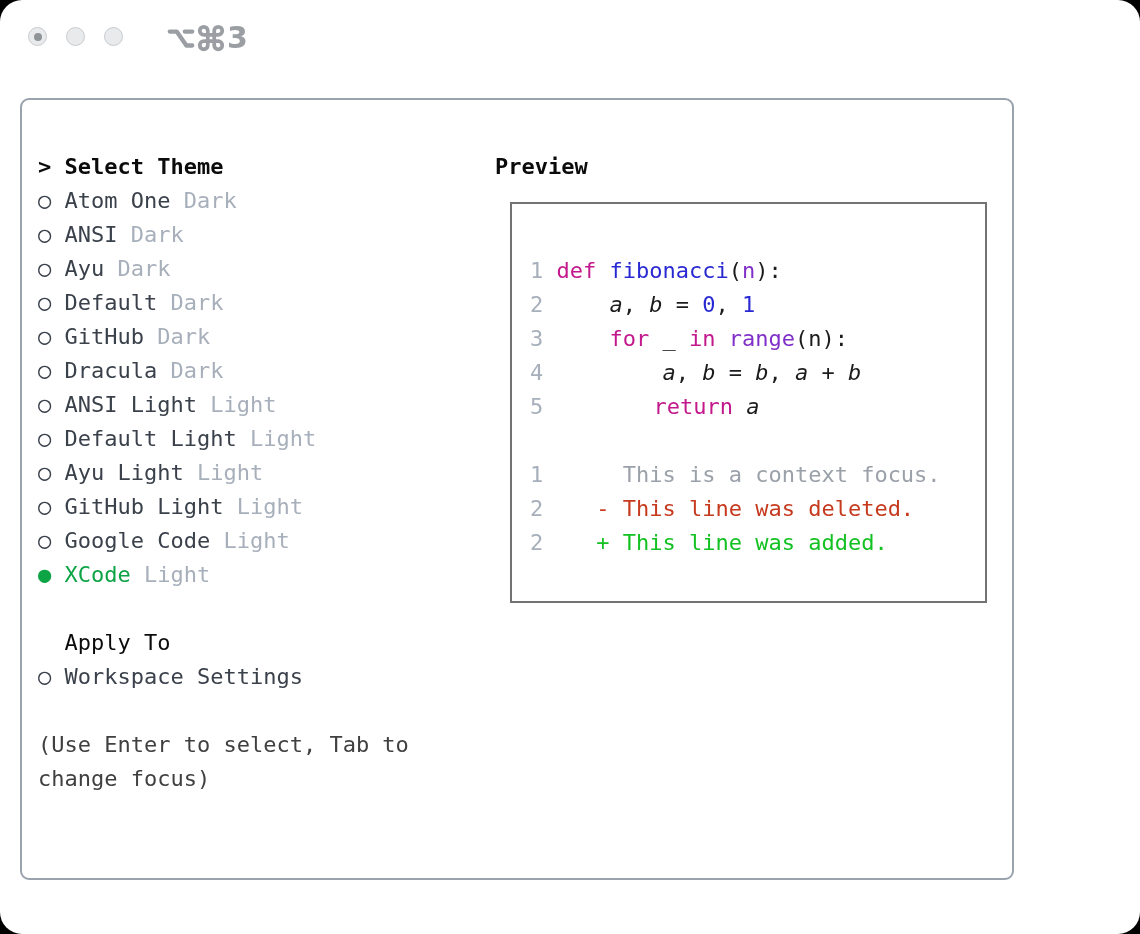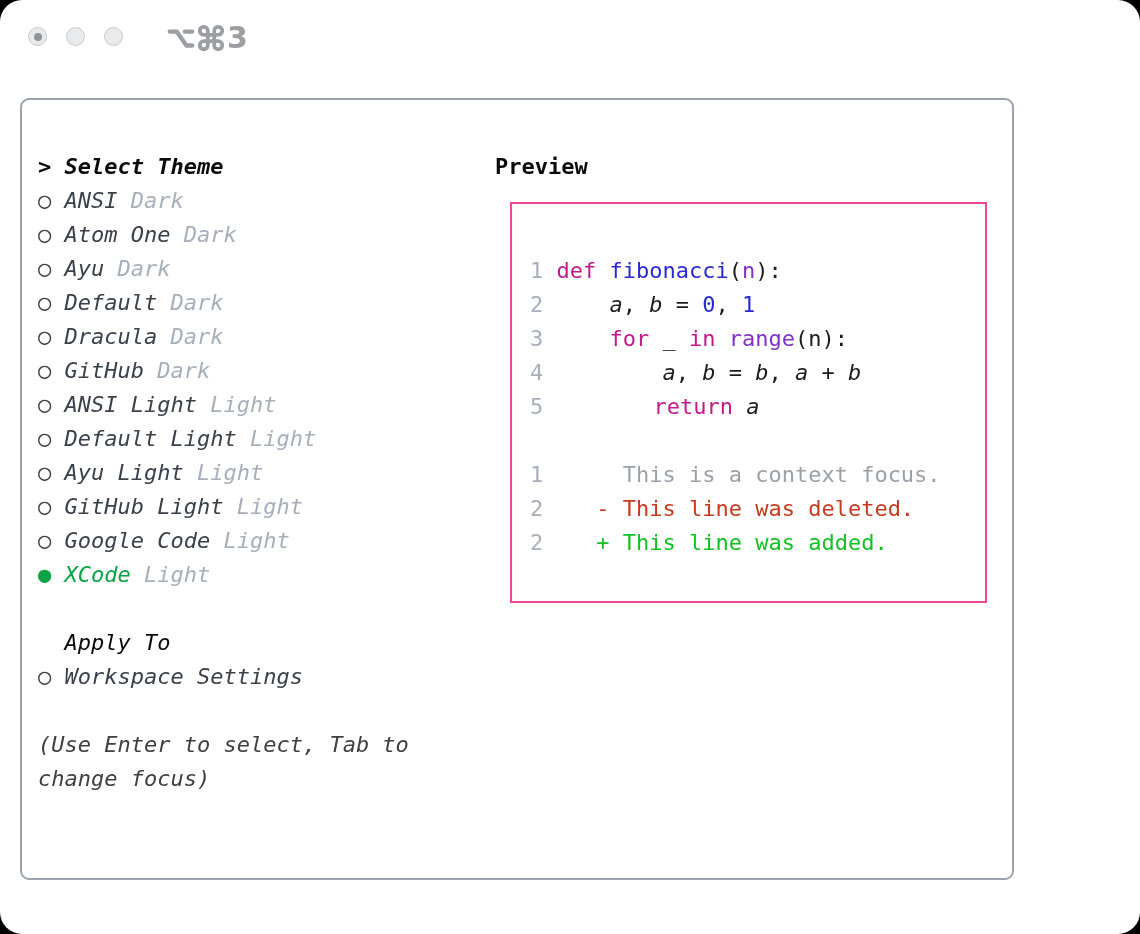--- a/index.html
+++ b/index.html
@@ -12,32 +12,32 @@
   .light{width:19px;height:19px;border-radius:50%;background:#E9EAEB;border:1.5px solid #C7CBCF;margin-right:19px;box-sizing:border-box;display:flex;align-items:center;justify-content:center;}
   .light .dot{width:8px;height:8px;border-radius:50%;background:#8F9498;}
   .shortcut{position:absolute;left:166px;top:21px;display:flex;align-items:center;color:#9B9FA4;}
   .shortcut svg{display:block;}
   .shortcut .num{font-family:"DejaVu Sans",sans-serif;font-weight:bold;font-size:30px;line-height:34px;margin-left:1px;}
 
   
   .panel{position:absolute;left:20px;top:98px;width:994px;height:782px;border:2px solid #9AA2AE;border-radius:9px;box-sizing:border-box;background:#fff;}
 
   .leftcol{position:absolute;left:16px;top:50px;font-size:22px;}
-  .line{height:34px;line-height:34px;white-space:pre;font-style:italic;}
+  .line{height:34px;line-height:34px;white-space:pre;}
   .hdr{font-weight:bold;color:#0B0B0C;}
   .subhdr{color:#0B0B0C;}
   .item{color:#3A414B;cursor:default;}
   .item .radio{color:#3A414B;}
   .item.selected .radio,.item.selected .nm{color:#0CA445;}
   .tag{color:#A7AFBB;}
   .help{color:#404040;}
 
   
   .preview-title{position:absolute;left:473px;top:50px;height:34px;line-height:34px;font-size:22px;font-weight:bold;color:#0B0B0C;white-space:pre;}
-  .preview-box{position:absolute;left:488px;top:102px;width:477px;height:401px;border:2px solid #ec4899;box-sizing:border-box;background:#fff;overflow:hidden;}
+  .preview-box{position:absolute;left:488px;top:102px;width:477px;height:401px;border:2px solid #737373;box-sizing:border-box;background:#fff;overflow:hidden;}
   .pcontent{padding:50px 0 0 18px;font-size:22px;}
   .pline{height:34px;line-height:34px;white-space:pre;font-size:22px;}
   .ln{color:#A7AFBB;}
   .tok-var{font-style:italic;}
 </style>
 </head>
 <body>
 
 <div class="window">
 
@@ -58,26 +58,26 @@
       </svg>
       <span class="num">3</span>
     </div>
   </div>
 
   <div class="panel">
 
     <div class="leftcol">
       <div class="line hdr"><span>&gt;</span><span> </span><span>Select Theme</span></div>
       <div id="theme-list">
+          <div class="line item"><span class="radio">○</span> <span class="nm">Atom One</span> <span class="tag">Dark</span></div>
           <div class="line item"><span class="radio">○</span> <span class="nm">ANSI</span> <span class="tag">Dark</span></div>
-          <div class="line item"><span class="radio">○</span> <span class="nm">Atom One</span> <span class="tag">Dark</span></div>
           <div class="line item"><span class="radio">○</span> <span class="nm">Ayu</span> <span class="tag">Dark</span></div>
           <div class="line item"><span class="radio">○</span> <span class="nm">Default</span> <span class="tag">Dark</span></div>
+          <div class="line item"><span class="radio">○</span> <span class="nm">GitHub</span> <span class="tag">Dark</span></div>
           <div class="line item"><span class="radio">○</span> <span class="nm">Dracula</span> <span class="tag">Dark</span></div>
-          <div class="line item"><span class="radio">○</span> <span class="nm">GitHub</span> <span class="tag">Dark</span></div>
           <div class="line item"><span class="radio">○</span> <span class="nm">ANSI Light</span> <span class="tag">Light</span></div>
           <div class="line item"><span class="radio">○</span> <span class="nm">Default Light</span> <span class="tag">Light</span></div>
           <div class="line item"><span class="radio">○</span> <span class="nm">Ayu Light</span> <span class="tag">Light</span></div>
           <div class="line item"><span class="radio">○</span> <span class="nm">GitHub Light</span> <span class="tag">Light</span></div>
           <div class="line item"><span class="radio">○</span> <span class="nm">Google Code</span> <span class="tag">Light</span></div>
           <div class="line item selected"><span class="radio">●</span> <span class="nm">XCode</span> <span class="tag">Light</span></div>
         </div>
       <div class="line"> </div>
       <div class="line subhdr"><span>  </span><span>Apply To</span></div>
       <div id="apply-list">

